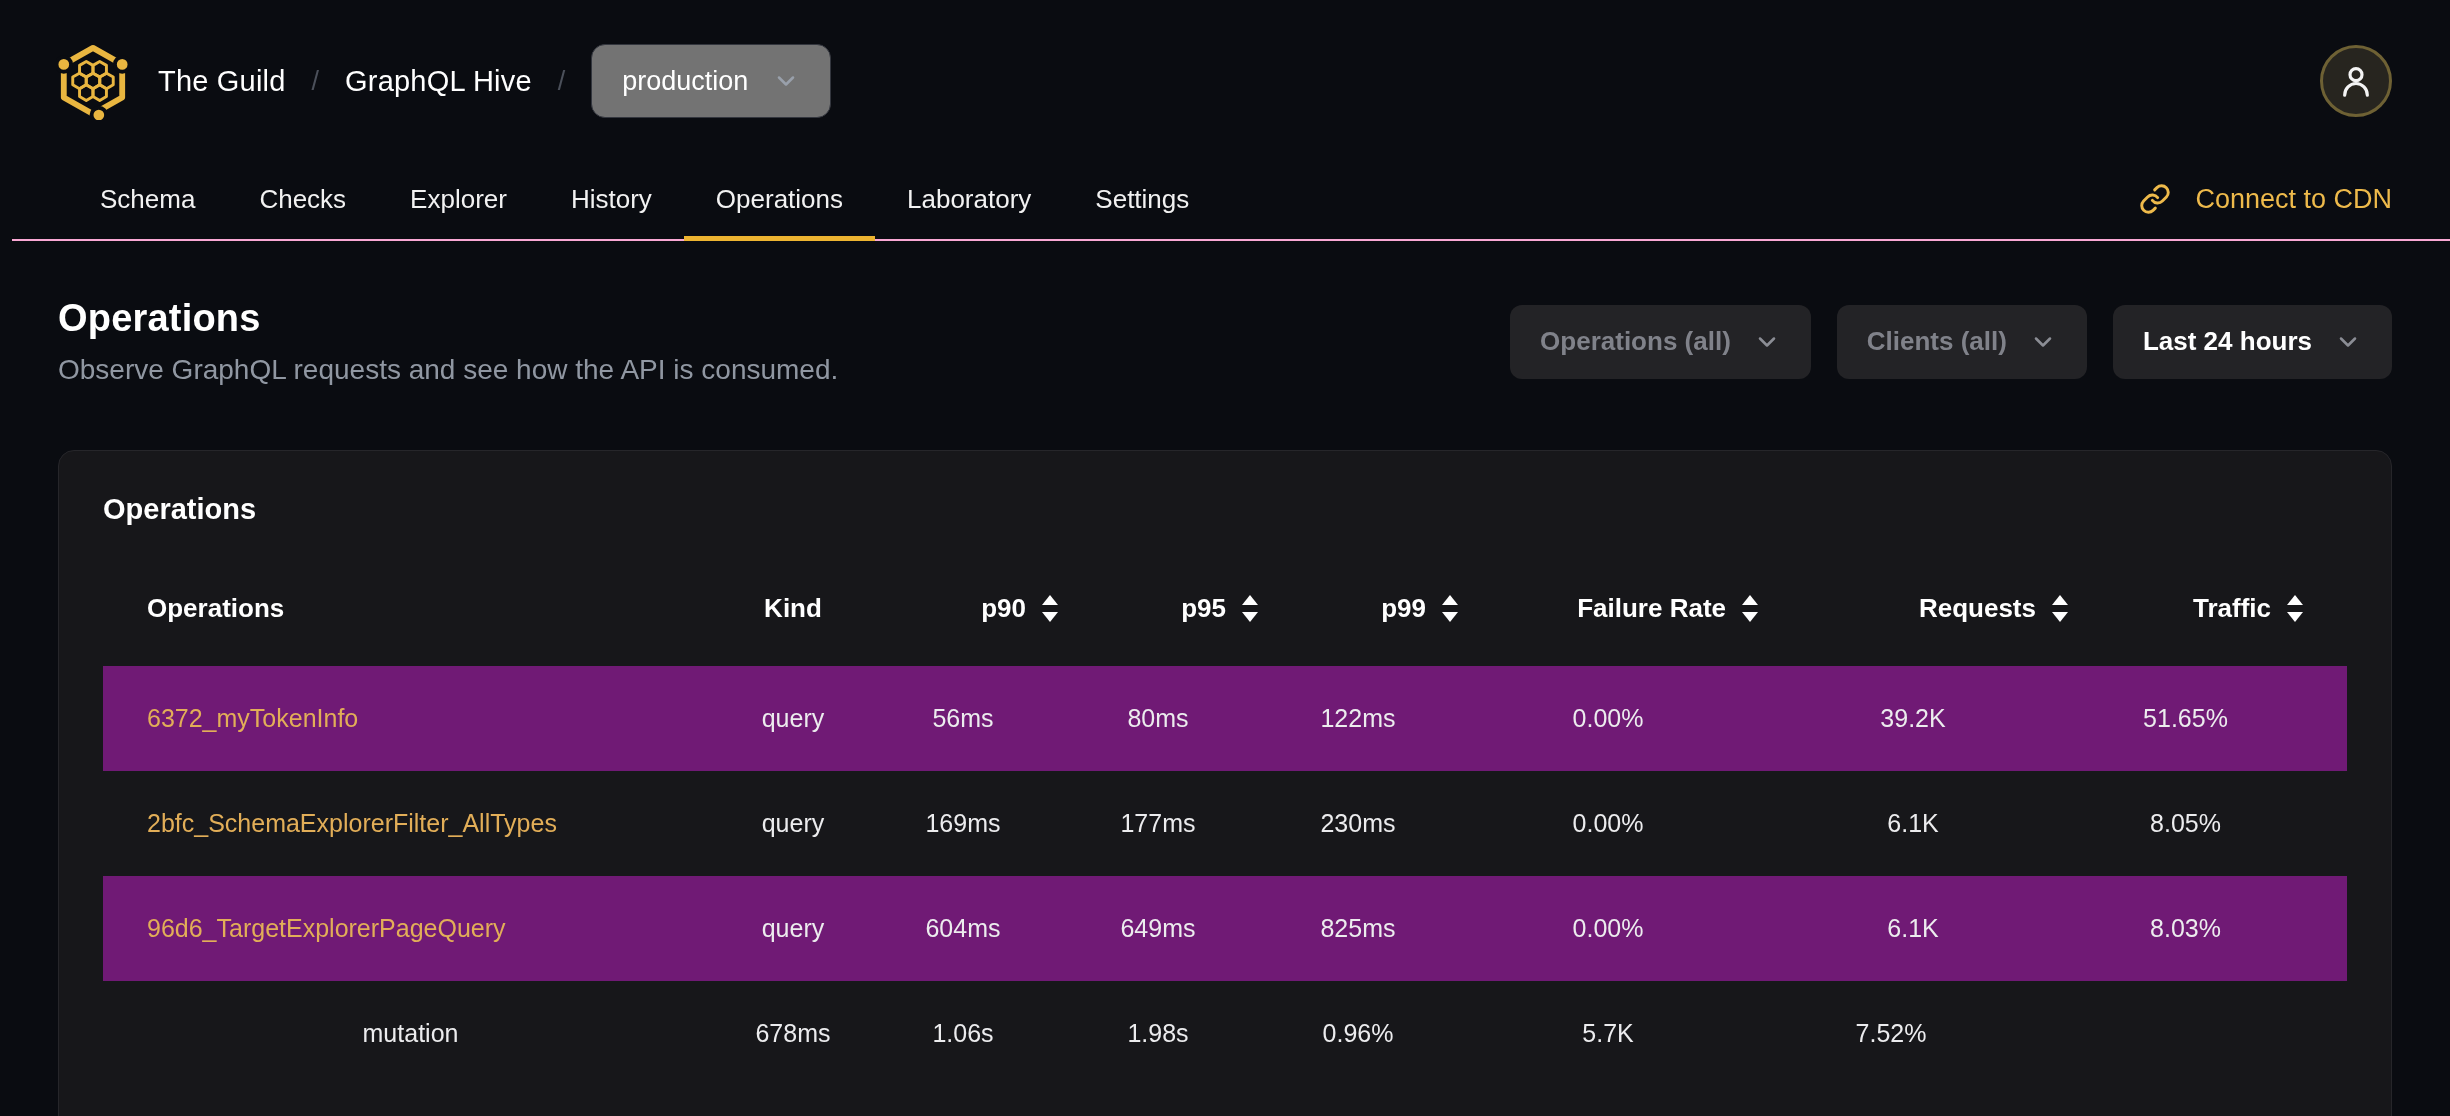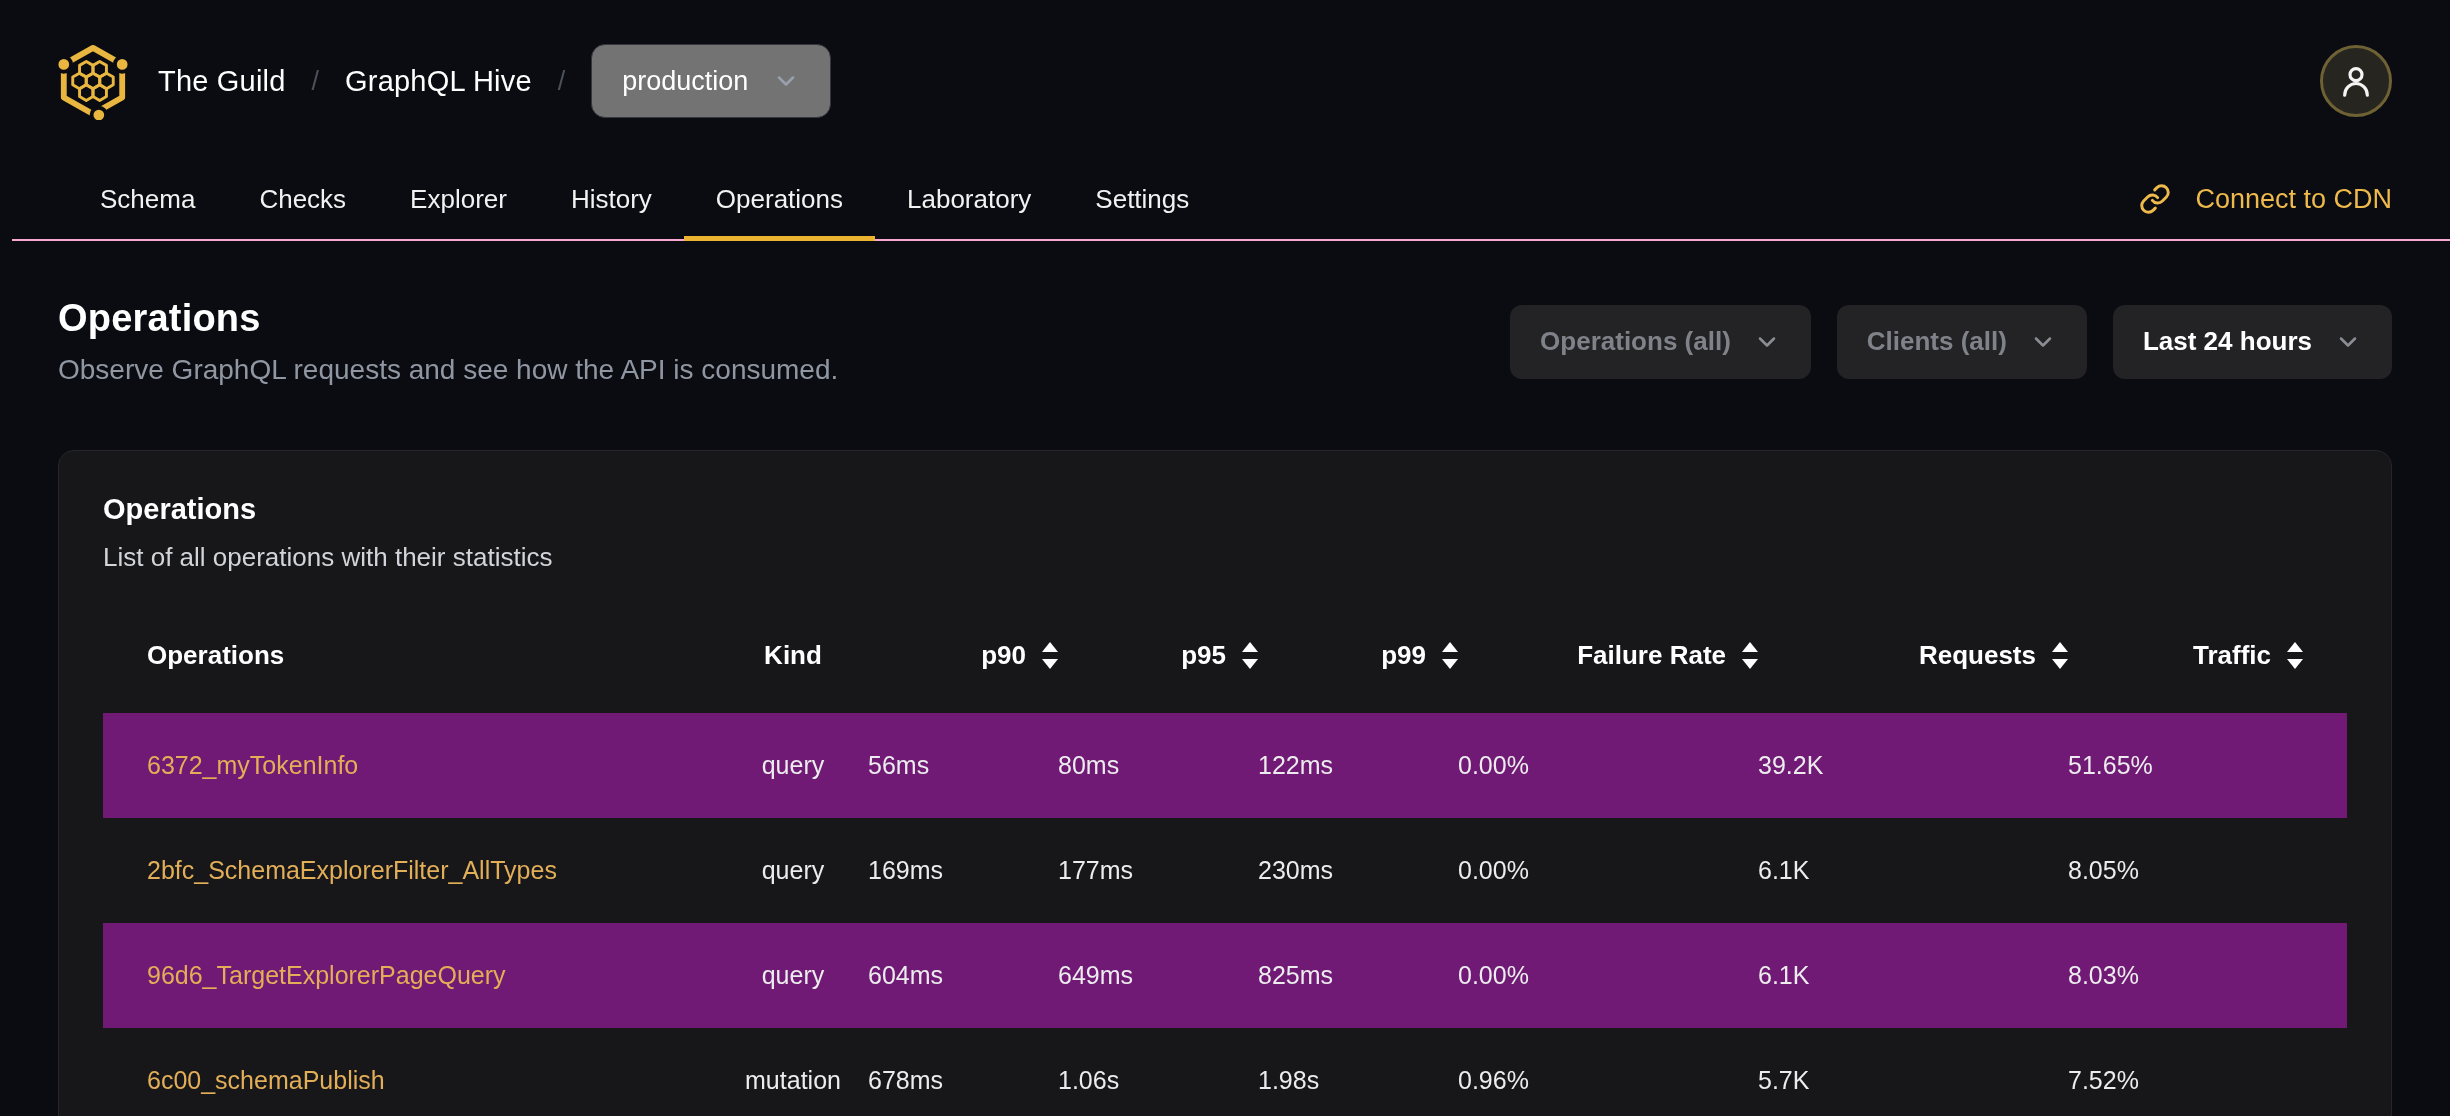--- a/index.html
+++ b/index.html
@@ -103,21 +103,21 @@
   .sort-arrows { display:flex; flex-direction:column; align-items:center; gap:7px; margin-left:2px; }
   .tri-up { width:0; height:0; border-left:8px solid transparent; border-right:8px solid transparent; border-bottom:10px solid #fff; }
   .tri-down { width:0; height:0; border-left:8px solid transparent; border-right:8px solid transparent; border-top:10px solid #fff; }
 
   .tbl-body { margin-top:16px; }
   .tbl-row { height:105px; }
   .tbl-row.stripe { background:#701a75; }
   .td { font-size:25px; color:#ececee; }
   .td.c-op { padding-left:44px; text-align:left; }
   .td.c-kind { text-align:center; }
-  .td.c-num { text-align:left; }
+  .td.c-num { text-align:center; }
   .td.c-last { padding-right:44px; }
   .op-link { color:#e2ae58; cursor:pointer; text-decoration:none; }
 </style>
 </head>
 <body>
 
 <header class="topbar">
   <span class="logo">
     <svg viewBox="0 0 76 80">
       <polygon points="38,6 68,23 68,57 38,74 8,57 8,23" fill="none" stroke="#e9b640" stroke-width="6" stroke-linejoin="round"></polygon>
@@ -196,21 +196,20 @@
         <span>Last 24 hours</span>
         <svg class="chev" viewBox="0 0 24 24">
             <polyline points="6 9 12 15 18 9"></polyline>
           </svg>
       </button>
     </div>
   </div>
 
   <section class="card">
     <h2 class="card-title">Operations</h2>
-    <p class="card-subtitle">List of all operations with their statistics</p>
 
     <div class="tbl">
       <div class="tbl-head">
         <div class="th c-op">
           <span>Operations</span>
         </div>
         <div class="th c-kind">
           <span>Kind</span>
         </div>
         <div class="th c-num sortable">
@@ -286,21 +285,20 @@
           <div class="td c-kind">query</div>
           <div class="td c-num">604ms</div>
           <div class="td c-num">649ms</div>
           <div class="td c-num">825ms</div>
           <div class="td c-num">0.00%</div>
           <div class="td c-num">6.1K</div>
           <div class="td c-num c-last">8.03%</div>
         </div>
 
         <div class="tbl-row">
-          <div class="td c-op"><a class="op-link">6c00_schemaPublish</a></div>
           <div class="td c-kind">mutation</div>
           <div class="td c-num">678ms</div>
           <div class="td c-num">1.06s</div>
           <div class="td c-num">1.98s</div>
           <div class="td c-num">0.96%</div>
           <div class="td c-num">5.7K</div>
           <div class="td c-num c-last">7.52%</div>
         </div>
 
       </div>

